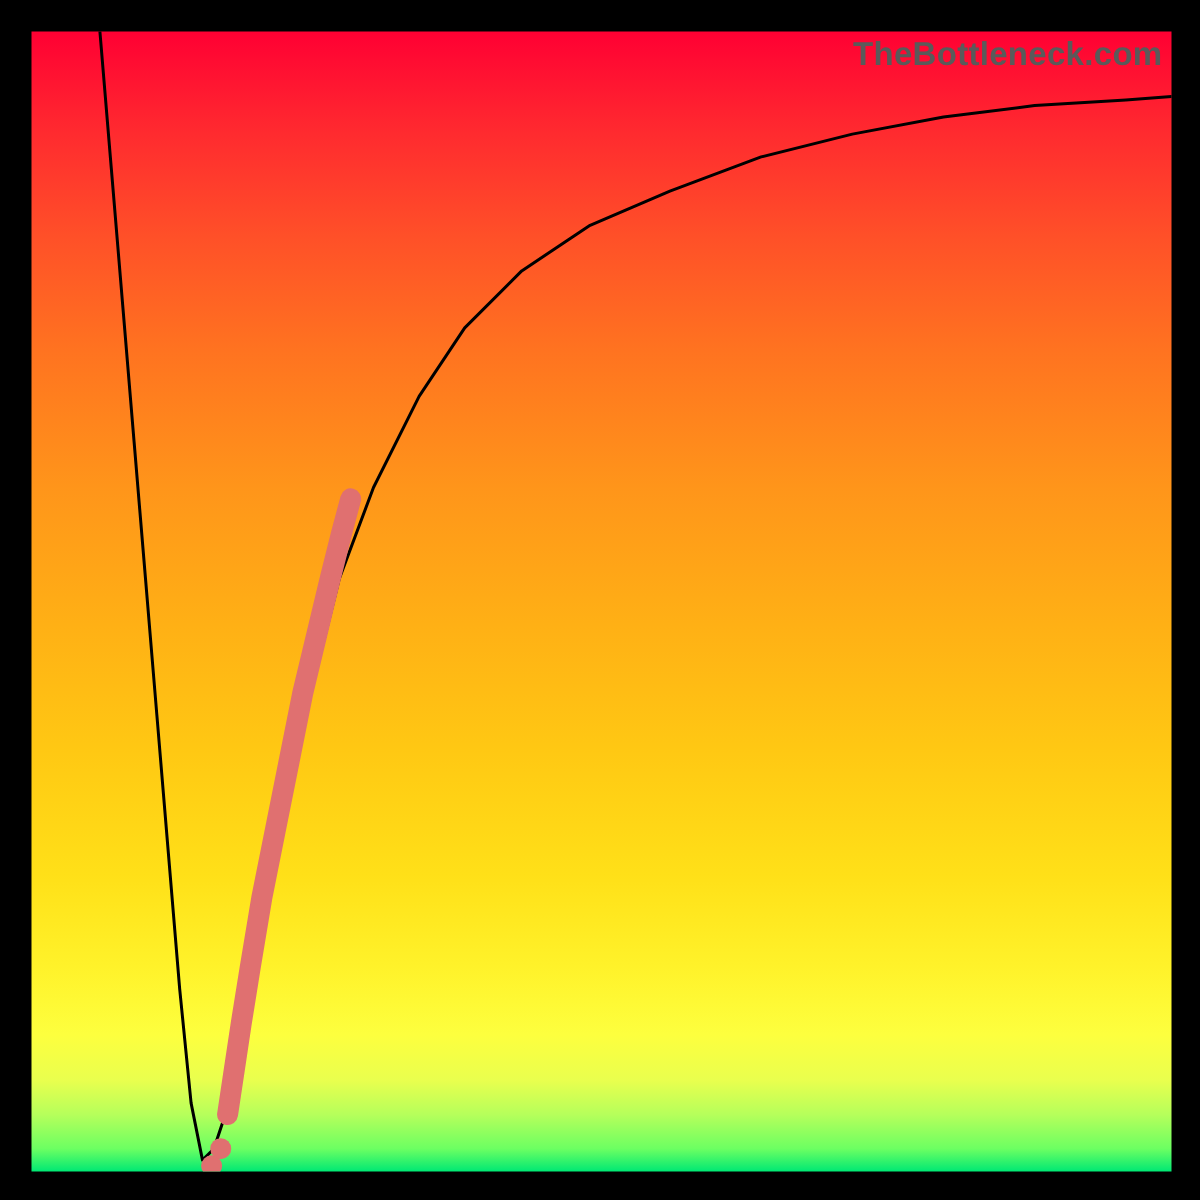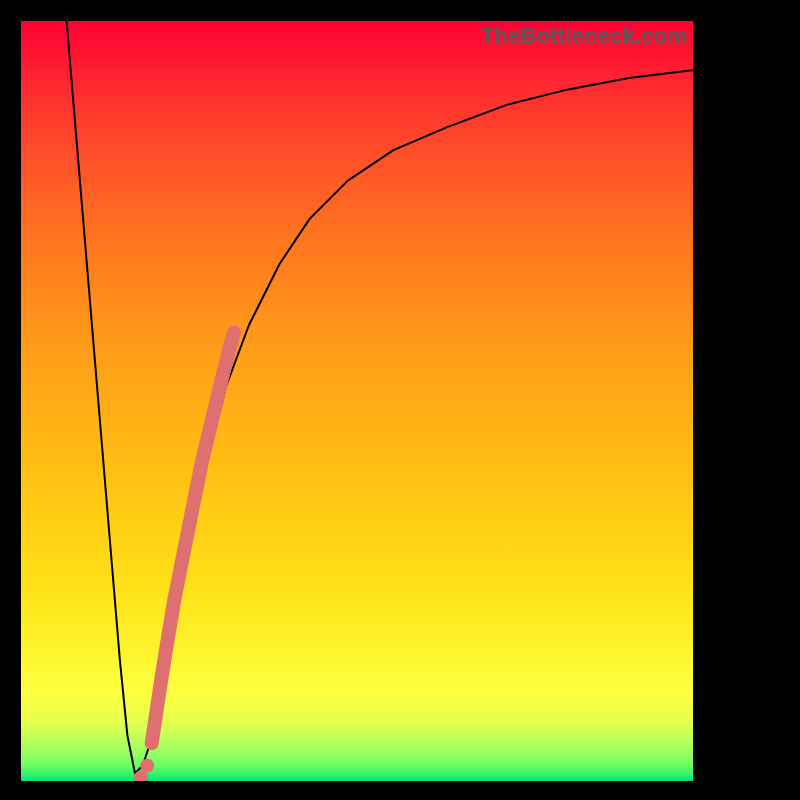--- a/index.html
+++ b/index.html
@@ -13,21 +13,21 @@
   .chart-container {
     position: relative;
     width: 800px;
     height: 800px;
     background: #000;
   }
   .plot-area {
     position: absolute;
     left: 21px;
     top: 21px;
-    width: 672px;
+    width: 760px;
     height: 760px;
     background: linear-gradient(to bottom,
       #ff0033 0%,
       #ff2b2f 9%,
       #ff5028 18%,
       #ff7320 28%,
       #ff951a 40%,
       #ffb015 52%,
       #ffc813 63%,
       #ffe018 74%,

